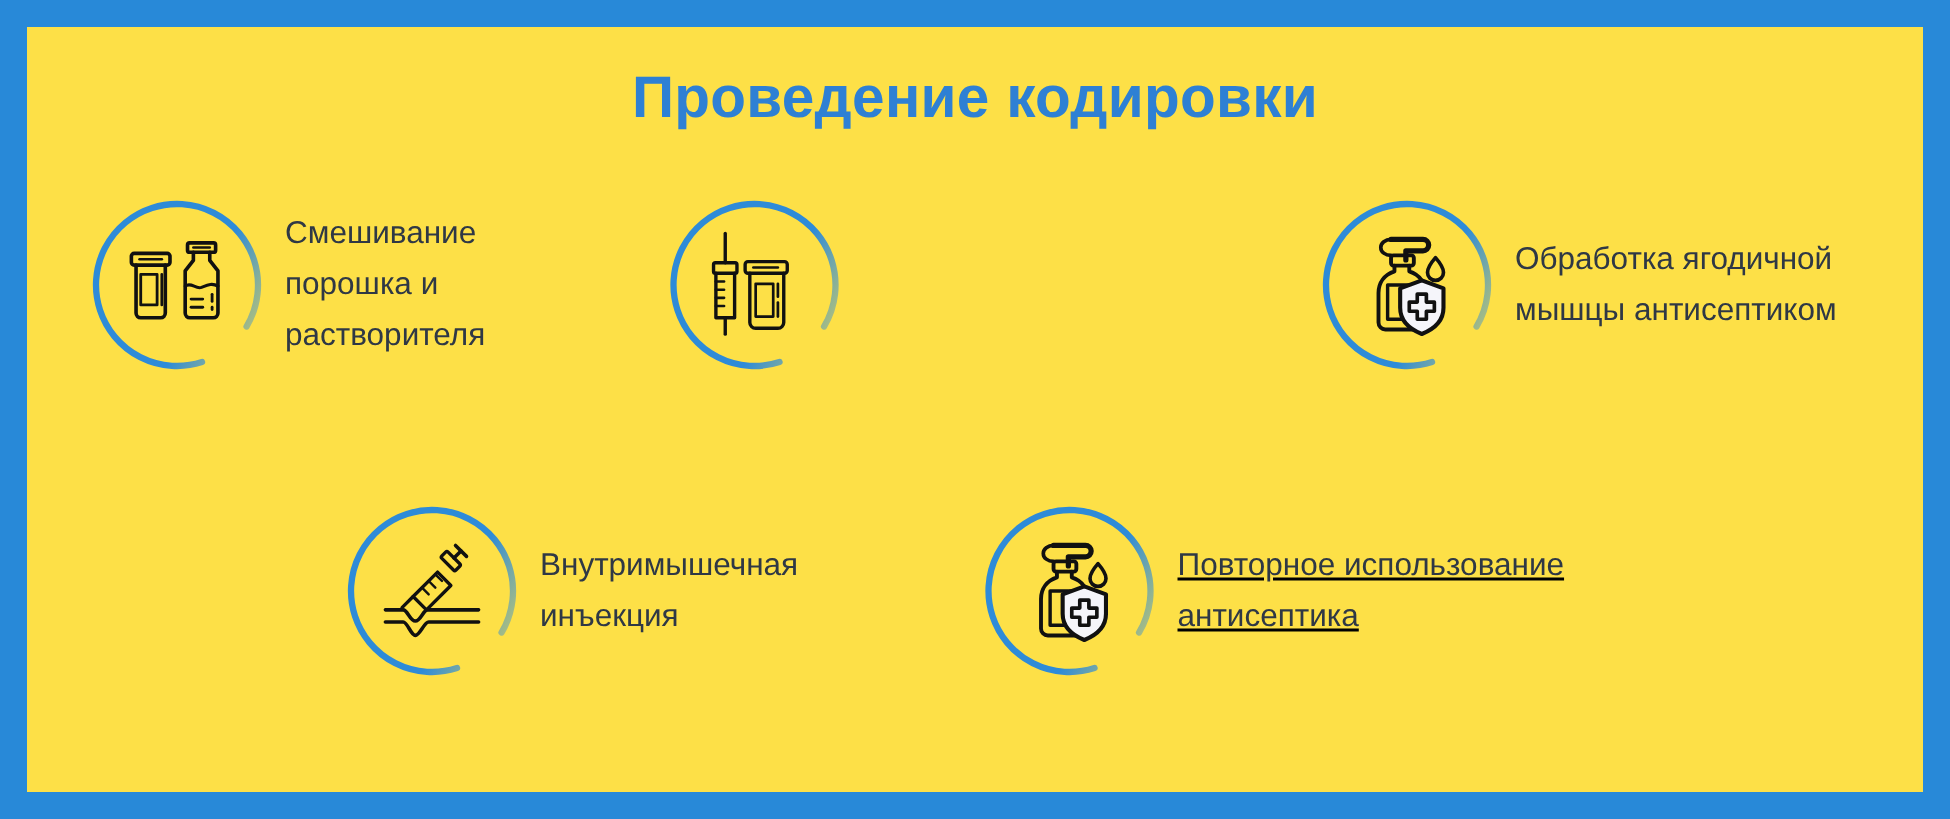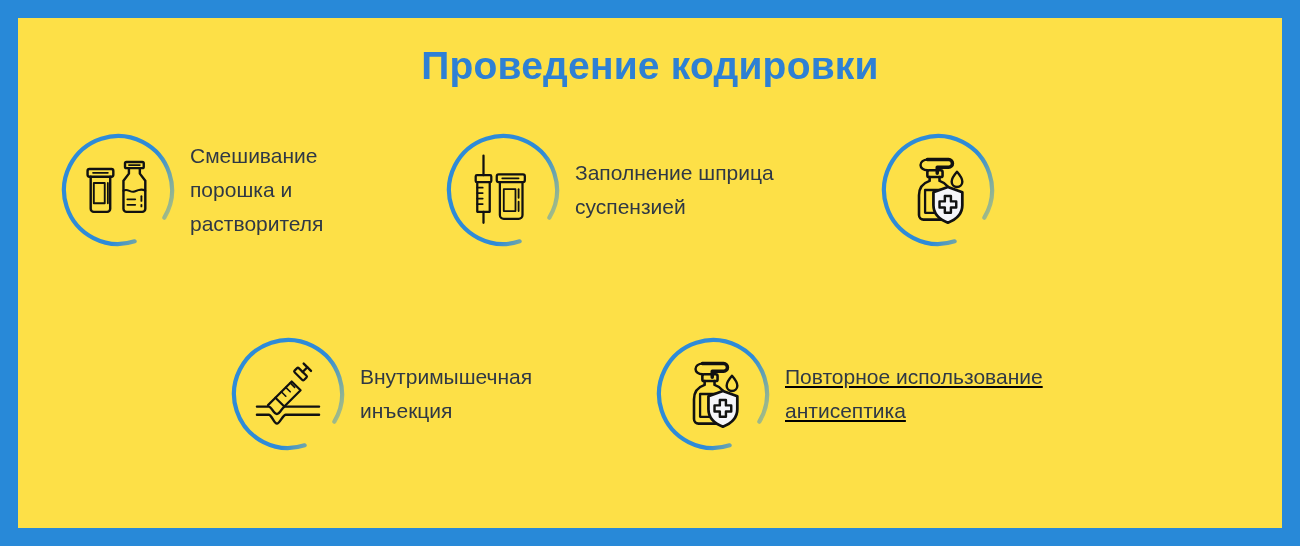--- a/index.html
+++ b/index.html
@@ -153,21 +153,20 @@
 
             <rect x="42" y="30" width="36" height="10" rx="2.4"></rect>
             <line x1="49" y1="35" x2="70" y2="35" stroke-width="2.2"></line>
             <path d="M46 40v42a5 5 0 0 0 5 5h19a5 5 0 0 0 5-5V40"></path>
             <path d="M51 49h15v28H51z" stroke-width="2.3"></path>
             <line x1="70" y1="49" x2="70" y2="60" stroke-width="2.3"></line>
             <line x1="70" y1="65" x2="70" y2="77" stroke-width="2.3"></line>
           </svg>
         </div>
       </div>
-      <div class="step-label" style="width: 245px;">Заполнение шприца суспензией</div>
     </div>
 
     <div class="step" id="step-3">
       <div class="step-circle">
         <svg width="116" height="116" viewBox="0 0 116 116" aria-hidden="true">
           <defs>
             <linearGradient id="arcFade3" x1="0" y1="1" x2="1" y2="0">
               <stop offset="0.00" stop-color="#2e8bd8" stop-opacity="1"></stop>
               <stop offset="0.62" stop-color="#2e8bd8" stop-opacity="1"></stop>
               <stop offset="0.86" stop-color="#2e8bd8" stop-opacity="0.45"></stop>
@@ -186,20 +185,21 @@
             <path d="M39 33v5c-9 3-14 10-14 19v26a6 6 0 0 0 6 6h29a6 6 0 0 0 6-6V57c0-9-5-16-14-19v-5"></path>
             <path d="M33 50h26v30H33z" stroke-width="3"></path>
 
             <path d="M75 26c0 0-7 8-7 13a7 7 0 0 0 14 0c0-5-7-13-7-13z" stroke-width="3.2"></path>
 
             <path d="M63 46l19 7v17c0 12-9 19-19 23-10-4-19-11-19-23V53z" fill="#f5f5fa" stroke-width="3.6"></path>
             <path d="M59 58h8v7h7v8h-7v7h-8v-7h-7v-8h7z" stroke-width="3.2"></path>
           </svg>
         </div>
       </div>
+      <div class="step-label" style="width: 260px;">Обработка ягодичной мышцы антисептиком</div>
     </div>
 
     <div class="step" id="step-4">
       <div class="step-circle">
         <svg width="116" height="116" viewBox="0 0 116 116" aria-hidden="true">
           <defs>
             <linearGradient id="arcFade4" x1="0" y1="1" x2="1" y2="0">
               <stop offset="0.00" stop-color="#2e8bd8" stop-opacity="1"></stop>
               <stop offset="0.62" stop-color="#2e8bd8" stop-opacity="1"></stop>
               <stop offset="0.86" stop-color="#2e8bd8" stop-opacity="0.45"></stop>

